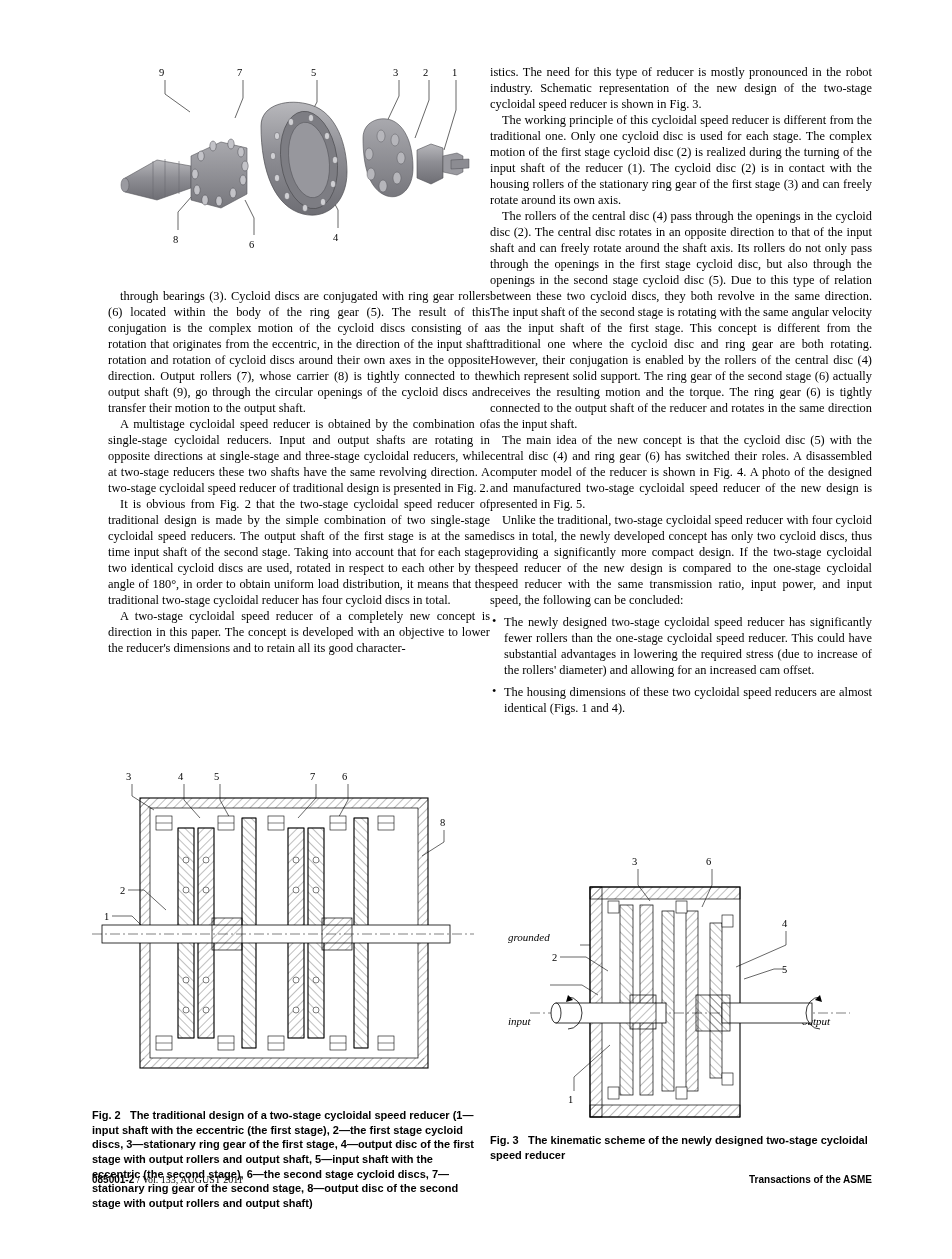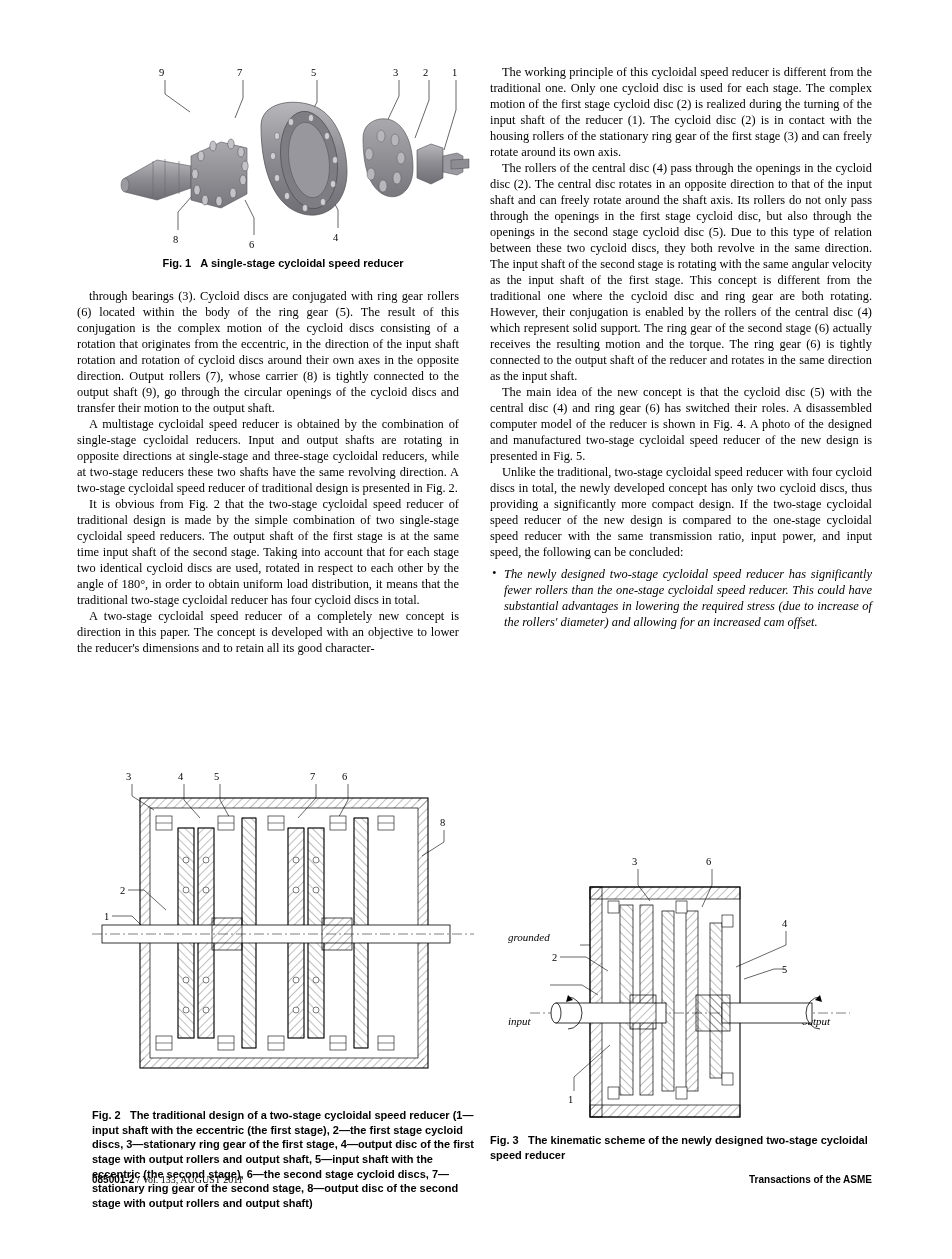--- a/index.html
+++ b/index.html
@@ -21,21 +21,21 @@
     width: 952px;
     height: 1259px;
   }
   .col {
     position: absolute;
     width: 382px;
     text-align: justify;
     font-size: 12.4px;
     line-height: 1.29;
   }
-  .col-left { left: 77px; }
+  .col-left { left: 108px; }
   .col-right { left: 490px; }
 
   p {
     margin: 0 0 0 0;
     text-indent: 12px;
   }
   p.noind { text-indent: 0; }
 
   .figcap {
     font-family: "Liberation Sans", sans-serif;
@@ -51,21 +51,20 @@
   .bullets {
     margin: 6px 0 0 0;
     padding: 0;
     list-style: none;
   }
   .bullets li {
     position: relative;
     padding-left: 14px;
     margin-bottom: 6px;
     text-align: justify;
-    font-style: italic;
   }
   .bullets li:before {
     content: "\2022";
     position: absolute;
     left: 2px;
     top: -1px;
   }
 
   
   .footer {
@@ -195,23 +194,20 @@
       </g>
 
       <g>
         <path d="M322,90 L336,84 L348,88 L348,118 L336,124 L322,118 Z" fill="url(#g1)" stroke="#4d4d52" stroke-width="0.6"></path>
         <path d="M348,96 L362,93 L368,96 L368,112 L362,115 L348,112 Z" fill="#9a9aa0" stroke="#4d4d52" stroke-width="0.5"></path>
         <path d="M356,100 L374,99 L374,108 L356,109 Z" fill="#8c8c92" stroke="#4d4d52" stroke-width="0.5"></path>
       </g>
     </svg>
   </div>
 
-  <div class="figcap center" style="position:absolute; left:92px; top:256px; width:382px;">
-    <span class="fignum">Fig. 1</span>&nbsp;&nbsp;&nbsp;<span>A single-stage cycloidal speed reducer</span>
-  </div>
 
   <div class="col col-left" style="top:288px;">
     <p>through bearings (3). Cycloid discs are conjugated with ring gear rollers (6) located within the body of the ring gear (5). The result of this conjugation is the complex motion of the cycloid discs consisting of a rotation that originates from the eccentric, in the direction of the input shaft rotation and rotation of cycloid discs around their own axes in the opposite direction. Output rollers (7), whose carrier (8) is tightly connected to the output shaft (9), go through the circular openings of the cycloid discs and transfer their motion to the output shaft.</p>
     <p>A multistage cycloidal speed reducer is obtained by the combination of single-stage cycloidal reducers. Input and output shafts are rotating in opposite directions at single-stage and three-stage cycloidal reducers, while at two-stage reducers these two shafts have the same revolving direction. A two-stage cycloidal speed reducer of traditional design is presented in Fig. 2.</p>
     <p>It is obvious from Fig. 2 that the two-stage cycloidal speed reducer of traditional design is made by the simple combination of two single-stage cycloidal speed reducers. The output shaft of the first stage is at the same time input shaft of the second stage. Taking into account that for each stage two identical cycloid discs are used, rotated in respect to each other by the angle of 180°, in order to obtain uniform load distribution, it means that the traditional two-stage cycloidal reducer has four cycloid discs in total.</p>
     <p>A two-stage cycloidal speed reducer of a completely new concept is direction in this paper. The concept is developed with an objective to lower the reducer's dimensions and to retain all its good character-</p>
   </div>
 
   <div class="figbox" style="left:92px; top:770px; width:382px; height:340px;">
     <svg width="382" height="340" viewBox="0 0 382 340">
@@ -321,26 +317,28 @@
           <circle cx="224" cy="240" r="3"></circle>
       </g>
     </svg>
   </div>
 
   <div class="figcap" style="position:absolute; left:92px; top:1108px; width:382px;">
     <span class="fignum">Fig. 2</span>&nbsp;&nbsp;&nbsp;<span>The traditional design of a two-stage cycloidal speed reducer (1—input shaft with the eccentric (the first stage), 2—the first stage cycloid discs, 3—stationary ring gear of the first stage, 4—output disc of the first stage with output rollers and output shaft, 5—input shaft with the eccentric (the second stage), 6—the second stage cycloid discs, 7—stationary ring gear of the second stage, 8—output disc of the second stage with output rollers and output shaft)</span>
   </div>
 
   <div class="col col-right" style="top:64px;">
+    <p class="noind">istics. The need for this type of reducer is mostly pronounced in the robot industry. Schematic representation of the new design of the two-stage cycloidal speed reducer is shown in Fig. 3.</p>
     <p>The working principle of this cycloidal speed reducer is different from the traditional one. Only one cycloid disc is used for each stage. The complex motion of the first stage cycloid disc (2) is realized during the turning of the input shaft of the reducer (1). The cycloid disc (2) is in contact with the housing rollers of the stationary ring gear of the first stage (3) and can freely rotate around its own axis.</p>
     <p>The rollers of the central disc (4) pass through the openings in the cycloid disc (2). The central disc rotates in an opposite direction to that of the input shaft and can freely rotate around the shaft axis. Its rollers do not only pass through the openings in the first stage cycloid disc, but also through the openings in the second stage cycloid disc (5). Due to this type of relation between these two cycloid discs, they both revolve in the same direction. The input shaft of the second stage is rotating with the same angular velocity as the input shaft of the first stage. This concept is different from the traditional one where the cycloid disc and ring gear are both rotating. However, their conjugation is enabled by the rollers of the central disc (4) which represent solid support. The ring gear of the second stage (6) actually receives the resulting motion and the torque. The ring gear (6) is tightly connected to the output shaft of the reducer and rotates in the same direction as the input shaft.</p>
     <p>The main idea of the new concept is that the cycloid disc (5) with the central disc (4) and ring gear (6) has switched their roles. A disassembled computer model of the reducer is shown in Fig. 4. A photo of the designed and manufactured two-stage cycloidal speed reducer of the new design is presented in Fig. 5.</p>
     <p>Unlike the traditional, two-stage cycloidal speed reducer with four cycloid discs in total, the newly developed concept has only two cycloid discs, thus providing a significantly more compact design. If the two-stage cycloidal speed reducer of the new design is compared to the one-stage cycloidal speed reducer with the same transmission ratio, input power, and input speed, the following can be concluded:</p>
     <ul class="bullets">
       <li>The newly designed two-stage cycloidal speed reducer has significantly fewer rollers than the one-stage cycloidal speed reducer. This could have substantial advantages in lowering the required stress (due to increase of the rollers' diameter) and allowing for an increased cam offset.</li>
+      <li>The housing dimensions of these two cycloidal speed reducers are almost identical (Figs. 1 and 4).</li>
     </ul>
   </div>
 
   <div class="figbox" style="left:490px; top:845px; width:382px; height:290px;">
     <svg width="382" height="290" viewBox="0 0 382 290">
       <defs>
         <pattern id="h3a" width="6" height="6" patternUnits="userSpaceOnUse" patternTransform="rotate(45)">
           <line x1="0" y1="0" x2="0" y2="6" stroke="#000" stroke-width="0.5"></line>
         </pattern>
         <pattern id="h3b" width="6" height="6" patternUnits="userSpaceOnUse" patternTransform="rotate(-45)">

